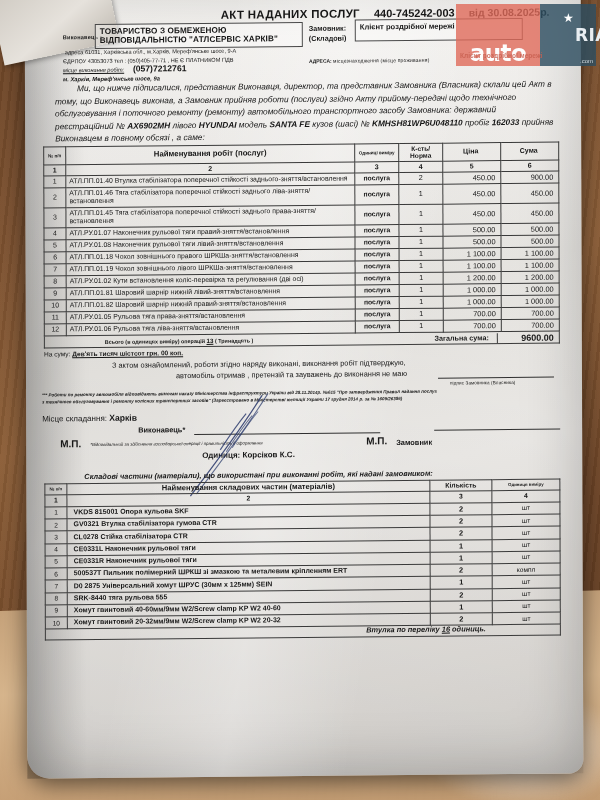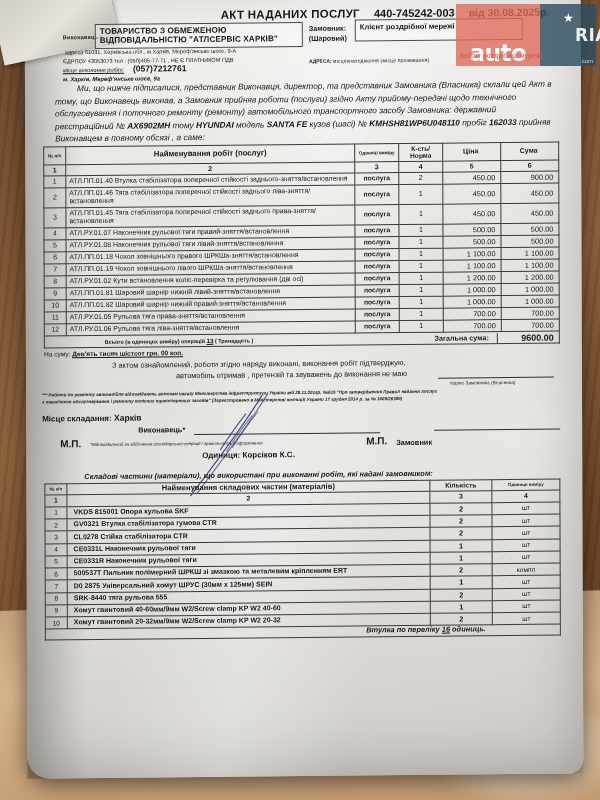--- a/index.html
+++ b/index.html
@@ -146,21 +146,21 @@
   #amount-words { left: 18px; font-size: 6.6px; white-space: nowrap; }
   #amount-words .u { text-decoration: underline; font-weight: 700; }
 
   #ack1 { left: 86px; font-size: 7.4px; white-space: nowrap; }
   #ack2 { left: 150px; font-size: 7.4px; white-space: nowrap; }
   #ack-line { left: 412px; width: 116px; border-bottom: 1px solid #333; height: 1px; }
   #sig-cust-hint { left: 424px; font-size: 4.6px; letter-spacing: .1px; }
 
   #footnote { left: 16px; width: 520px; font-size: 4.5px; font-style: italic; font-weight: 700; line-height: 1.5; }
 
-  #place-lbl { left: 16px; font-size: 8px; font-weight: 700; text-align: center; }
+  #place-lbl { left: 16px; font-size: 8px; font-weight: 400; text-align: center; }
   #place-lbl b { font-size: 8.6px; }
   #exec-sign-lbl { left: 112px; font-size: 7.4px; font-weight: 600; }
   #exec-sign-line { left: 168px; width: 186px; border-bottom: 1px solid #333; height: 1px; }
   #mp1 { left: 34px; font-size: 10px; font-weight: 700; }
   #mp2 { left: 340px; font-size: 10px; font-weight: 700; }
   #resp-note { left: 64px; font-size: 4.4px; font-style: italic; white-space: nowrap; }
   #cust-sign-lbl { left: 370px; font-size: 7.4px; font-weight: 600; }
   #cust-sign-line { left: 408px; width: 126px; border-bottom: 1px solid #333; height: 1px; }
   #director { left: 176px; font-size: 8px; font-weight: 600; }
 
@@ -243,35 +243,35 @@
       <div>ВІДПОВІДАЛЬНІСТЮ "АТЛСЕРВІС ХАРКІВ"</div>
     </div>
     <div class="blk exec-line" id="exec-addr">адреса  61031, Харківська обл., м.Харків, Мереф'янське шосе, 9-А</div>
     <div class="blk exec-line" id="exec-edrpou">ЄДРПОУ   43053073   тел : (050)405-77-71 ,   НЕ Є ПЛАТНИКОМ ПДВ</div>
     <div class="blk exec-line" id="exec-place-lbl">місце виконання робіт:</div>
     <div class="blk exec-line" id="exec-phone">(057)7212761</div>
     <div class="blk exec-line" id="exec-place">м. Харків, Мереф'янське шосе, 9а</div>
 
     <div class="blk" id="cust-label">
       <div>Замовник:</div>
-      <div>(Шаровий)</div>
+      <div>(Складові)</div>
     </div>
     <div class="blk" id="cust-box">
       <div>Клієнт роздрібної мережі</div>
     </div>
     <div class="blk" id="cust-addr">
       <span>АДРЕСА:</span>
       <span class="hint">місцезнаходження (місце проживання)</span>
     </div>
 
     <div class="blk" id="intro">
       <span class="ind"></span><span>Ми, що нижче підписалися, представник Виконавця, директор, та представник Замовника</span>
       <span>(Власника) склали цей Акт в тому, що Виконавець виконав, а Замовник прийняв роботи (послуги) згідно</span>
       <span>Акту прийому-передачі щодо технічного обслуговування і поточного ремонту (ремонту)</span>
-      <span>автомобільного транспортного засобу Замовника: державний реєстраційний № </span><b>AX6902MH</b><span>  тому</span>
+      <span>автомобільного транспортного засобу Замовника: державний реєстраційний № </span><b>AX6902MH</b><span>  лівого</span>
       <b>HYUNDAI</b>
       <span>модель</span>
       <b>SANTA FE</b>
       <span>кузов (шасі) №</span>
       <b>KMHSH81WP6U048110</b>
       <span>пробіг</span>
       <b>162033</b>
       <span>прийняв</span>
       <span>Виконавцем в повному обсязі , а саме:</span>
     </div>

